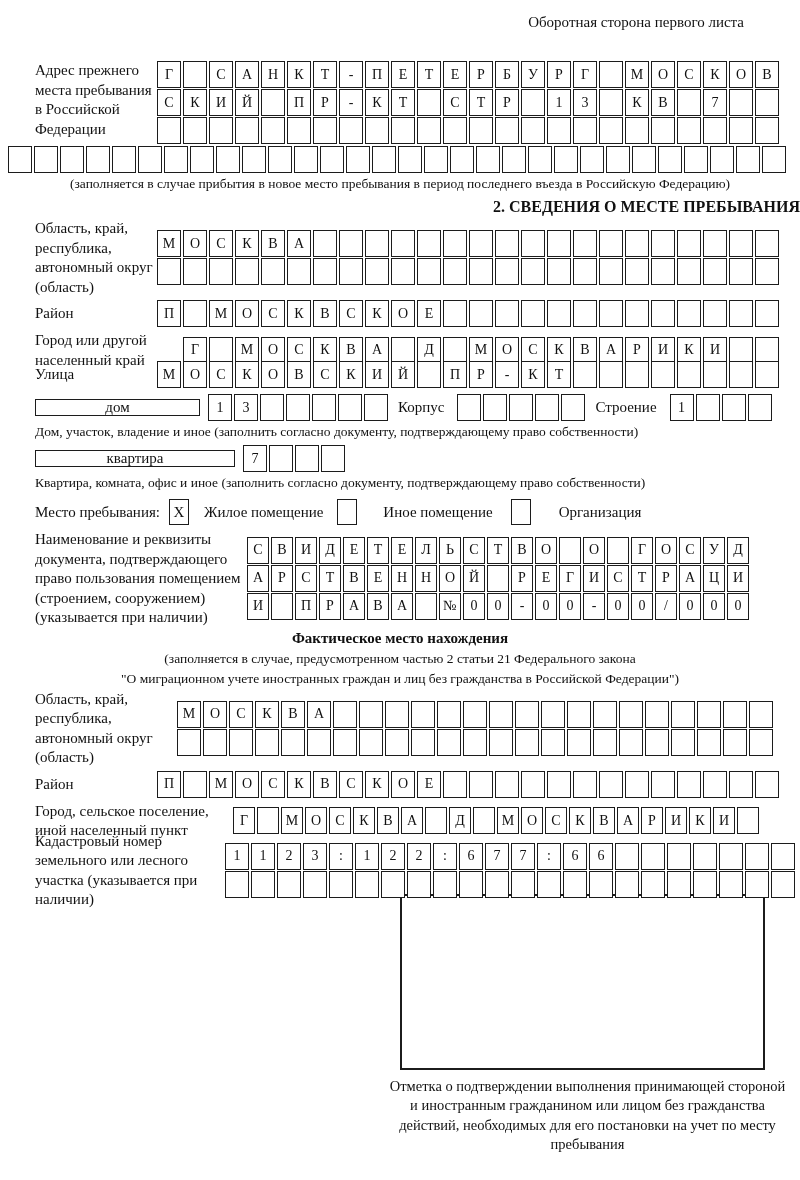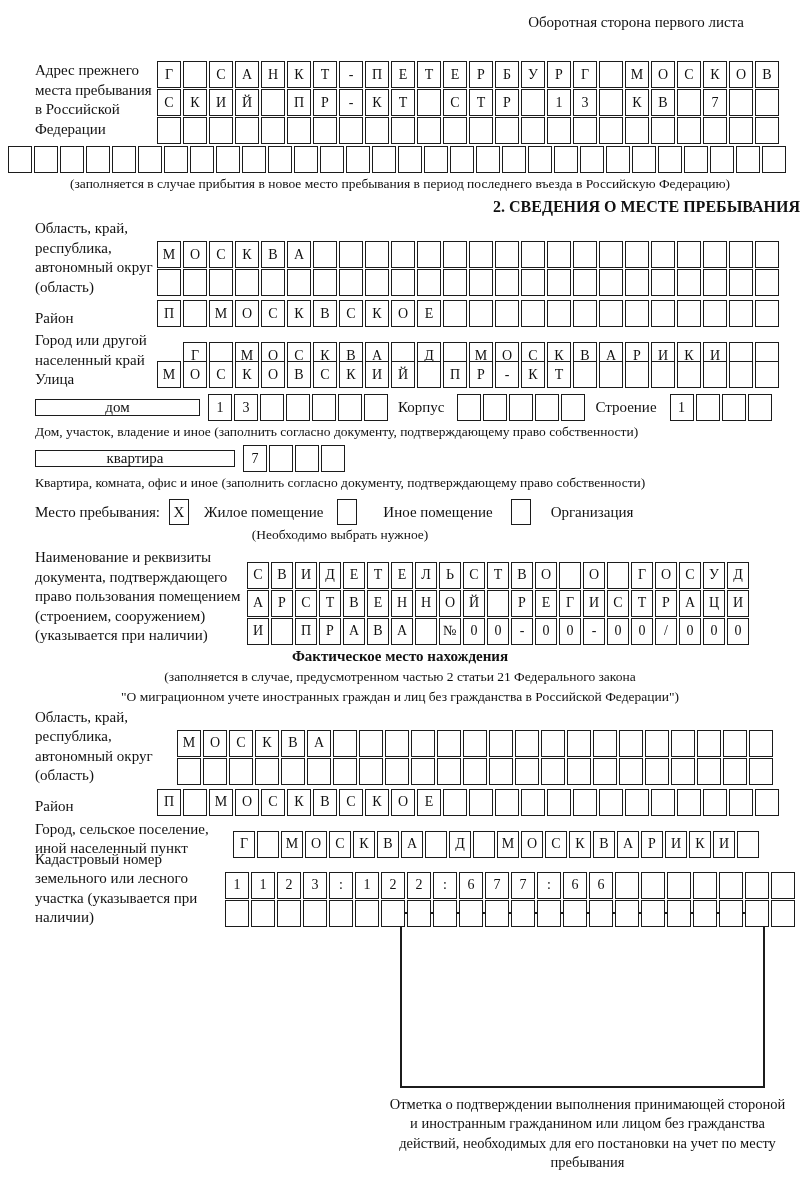--- a/index.html
+++ b/index.html
@@ -24,21 +24,21 @@
     font-size:14px; background:#fff;
   }
   .cells-sm .cell { width:22px; }
 
   .full-row { margin-left:8px; margin-top:1px; }
 
   .center-note { text-align:center; font-size:13.5px; margin-top:3px; }
 
   .section-title { text-align:right; font-weight:bold; font-size:16px; margin-top:6px; }
 
-  .form-row { display:flex; align-items:flex-end; margin:3px 0 0 35px; }
+  .form-row { display:flex; align-items:center; margin:3px 0 0 35px; }
   .form-label { width:122px; flex:none; font-size:15px; line-height:1.3; }
   .w-wide { width:198px; }
   .w-cad { width:182px; }
   .indent-26 { margin-left:26px; }
   .indent-20 { margin-left:20px; }
   .indent-8  { margin-left:8px; }
   .pull-up { margin-bottom:-12px; }
 
   .house-row { display:flex; align-items:center; margin:5px 0 0 35px; }
   .wide-box {
@@ -53,21 +53,21 @@
   .hint { font-size:13.5px; margin:3px 0 0 35px; }
 
   .stay-row { display:flex; align-items:center; margin:8px 0 0 35px; font-size:15px; }
   .checkbox {
     box-sizing:border-box; flex:none;
     width:20px; height:26px; border:1.6px solid #1c1c1c;
     display:flex; align-items:center; justify-content:center; font-size:15px;
   }
   .cb1 { margin-left:9px; } .lb1 { margin-left:15px; }
   .cb2 { margin-left:14px; } .lb2 { margin-left:26px; }
-  .cb3 { margin-left:18px; } .lb3 { margin-left:20px; }
+  .cb3 { margin-left:18px; } .lb3 { margin-left:28px; }
 
   .stay-note { margin:2px 0 0 150px; width:380px; text-align:center; font-size:13.5px; }
 
   .doc-row { margin-top:5px; }
   .doc-label { width:212px; flex:none; font-size:15px; line-height:1.3; }
 
   .fact-title { text-align:center; font-weight:bold; font-size:15px; margin-top:2px; }
   .fact-note { text-align:center; font-size:13.5px; margin-top:4px; }
 
   .stamp-box {
@@ -397,21 +397,20 @@
 
   <div class="stay-row">
     <span>Место пребывания:</span>
     <span class="checkbox cb1">X</span>
     <span class="lb1">Жилое помещение</span>
     <span class="checkbox cb2"></span>
     <span class="lb2">Иное помещение</span>
     <span class="checkbox cb3"></span>
     <span class="lb3">Организация</span>
   </div>
-  <div class="stay-note">(Необходимо выбрать нужное)</div>
 
   <div class="form-row doc-row">
     <div class="doc-label">Наименование и реквизиты документа, подтверждающего право пользования помещением (строением, сооружением) (указывается при наличии)</div>
     <div class="cells-sm">
       <div class="cells-row">
           <span class="cell">С</span>
           <span class="cell">В</span>
           <span class="cell">И</span>
           <span class="cell">Д</span>
           <span class="cell">Е</span>

